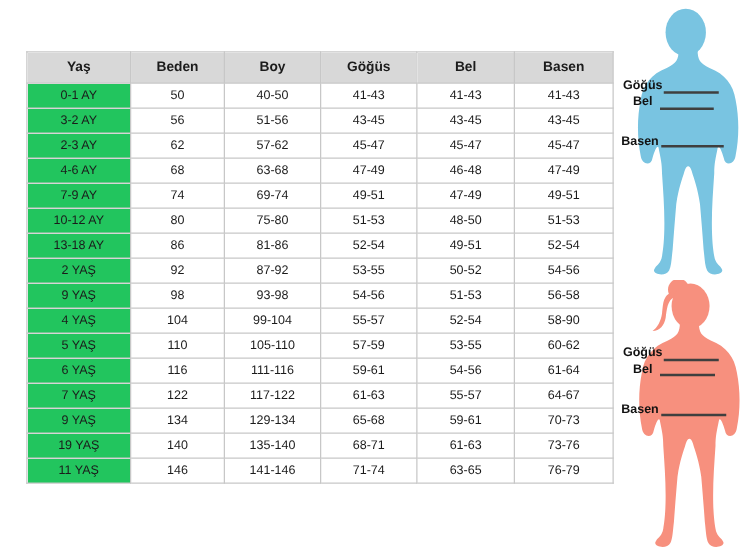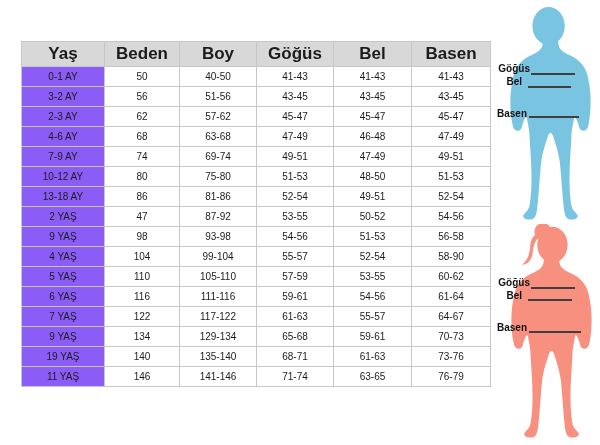--- a/index.html
+++ b/index.html
@@ -9,26 +9,26 @@
   }
   table.size-table{
     position:absolute;left:21px;top:41px;
     border-collapse:collapse;table-layout:fixed;
   }
   .size-table th,.size-table td{
     border:1px solid #c7c7c7;text-align:center;vertical-align:middle;
     padding:0;color:#1b1b1b;white-space:nowrap;overflow:hidden;
   }
   .size-table th{
-    height:24px;background:#d8d8d8;font-size:17px;font-weight:bold;
+    height:24px;background:#d8d8d8;font-size:11px;font-weight:bold;
   }
   .size-table td{
     height:19px;background:#ffffff;font-size:10px;
   }
-  .size-table td:first-child{background:#8b5cf6;}
+  .size-table td:first-child{background:#22c55e;}
   .figure-svg{position:absolute;display:block;}
   .measure-label{
     position:absolute;font-size:10px;font-weight:bold;color:#111111;
     text-align:right;line-height:11px;white-space:nowrap;
   }
   .measure-line{position:absolute;height:2px;background:#3f3f3f;}
 </style>
 </head>
 <body>
 
@@ -105,21 +105,21 @@
         <tr>
           <td>13-18 AY</td>
           <td>86</td>
           <td>81-86</td>
           <td>52-54</td>
           <td>49-51</td>
           <td>52-54</td>
         </tr>
         <tr>
           <td>2 YAŞ</td>
-          <td>47</td>
+          <td>92</td>
           <td>87-92</td>
           <td>53-55</td>
           <td>50-52</td>
           <td>54-56</td>
         </tr>
         <tr>
           <td>9 YAŞ</td>
           <td>98</td>
           <td>93-98</td>
           <td>54-56</td>

